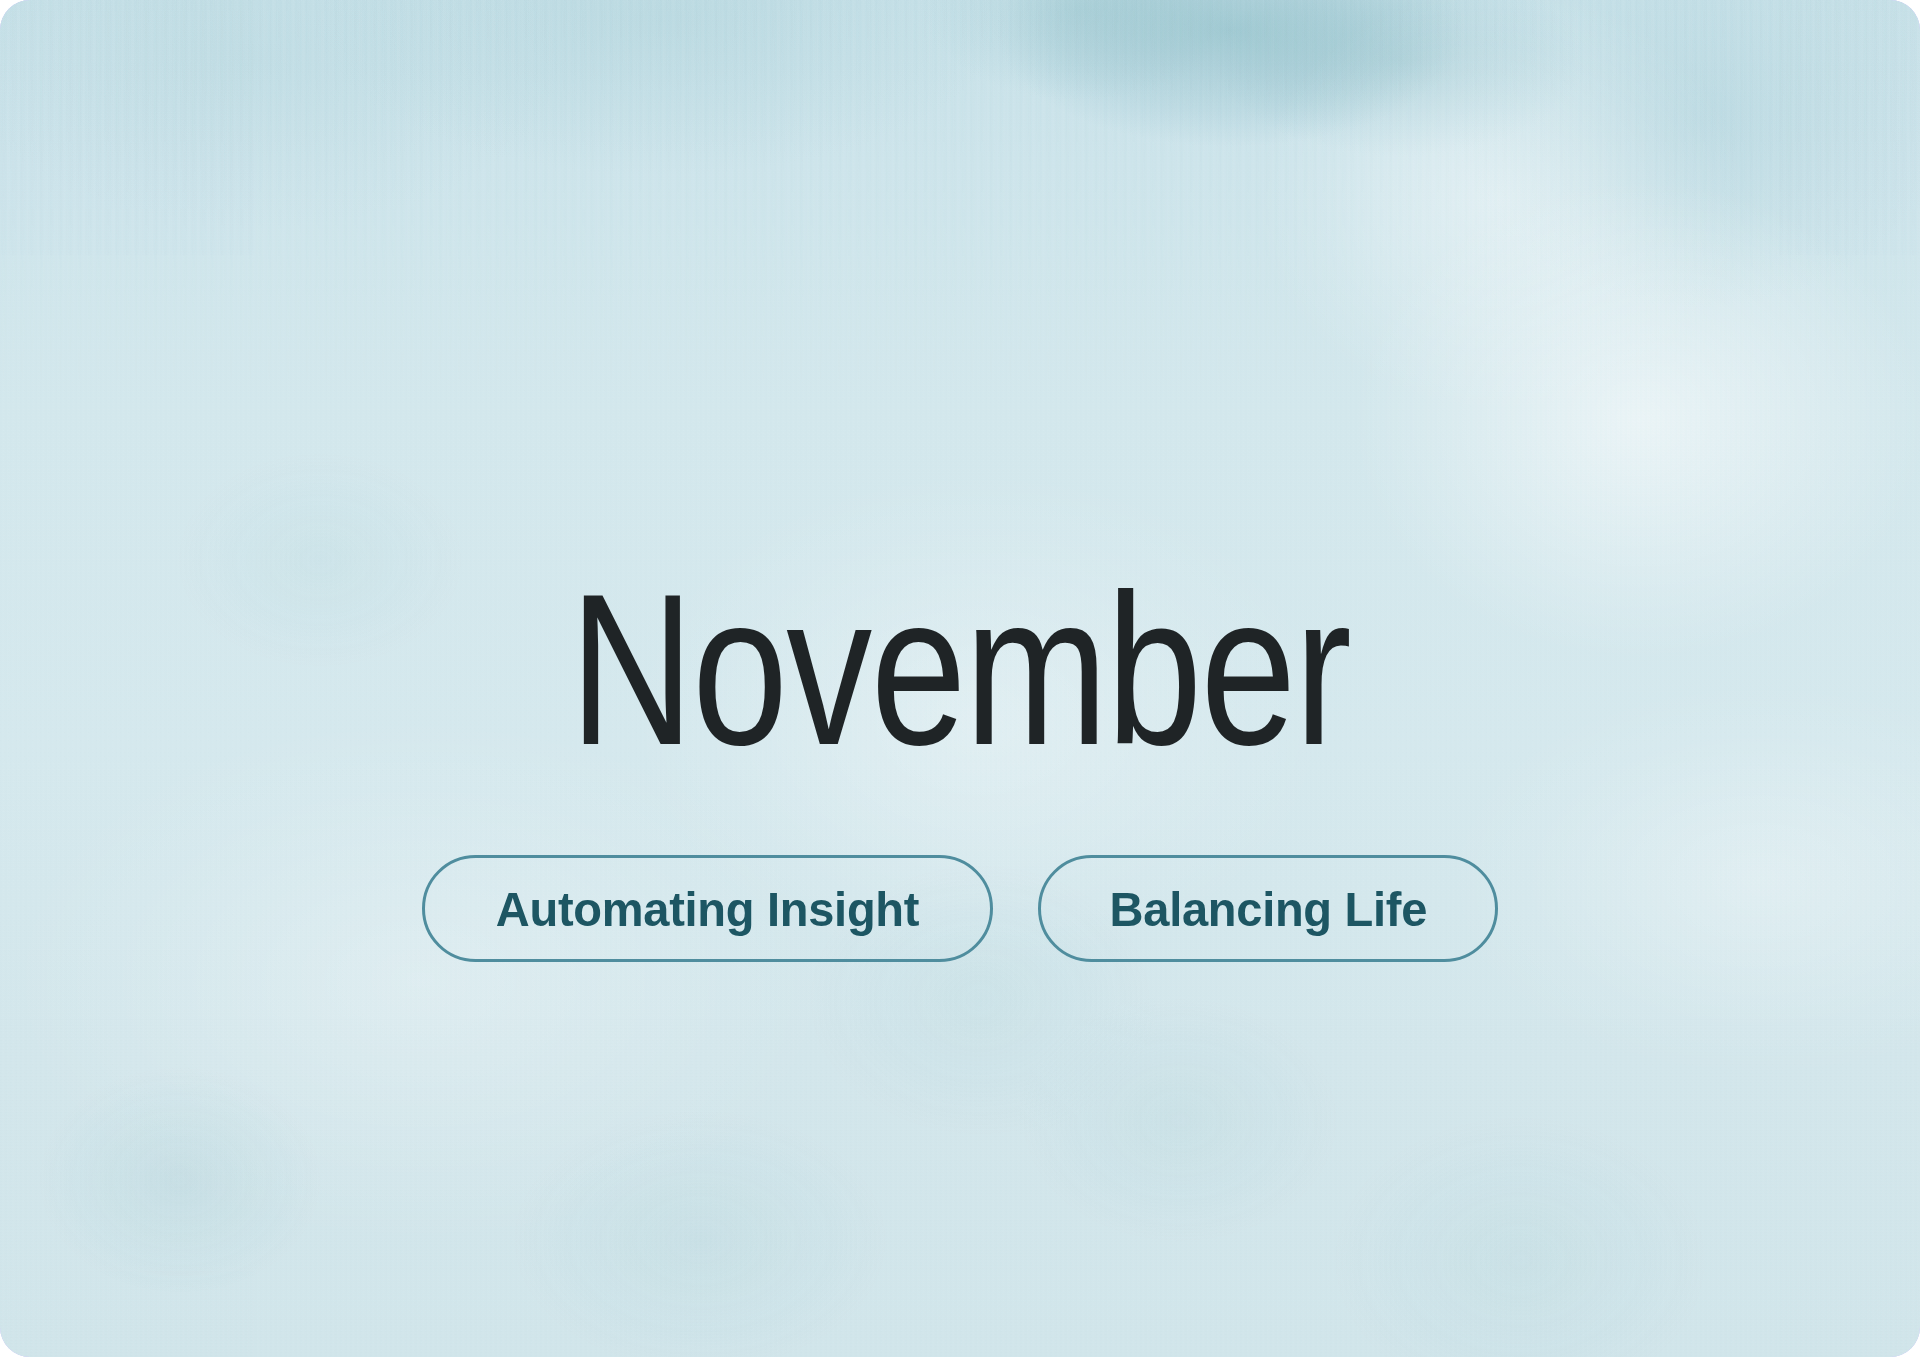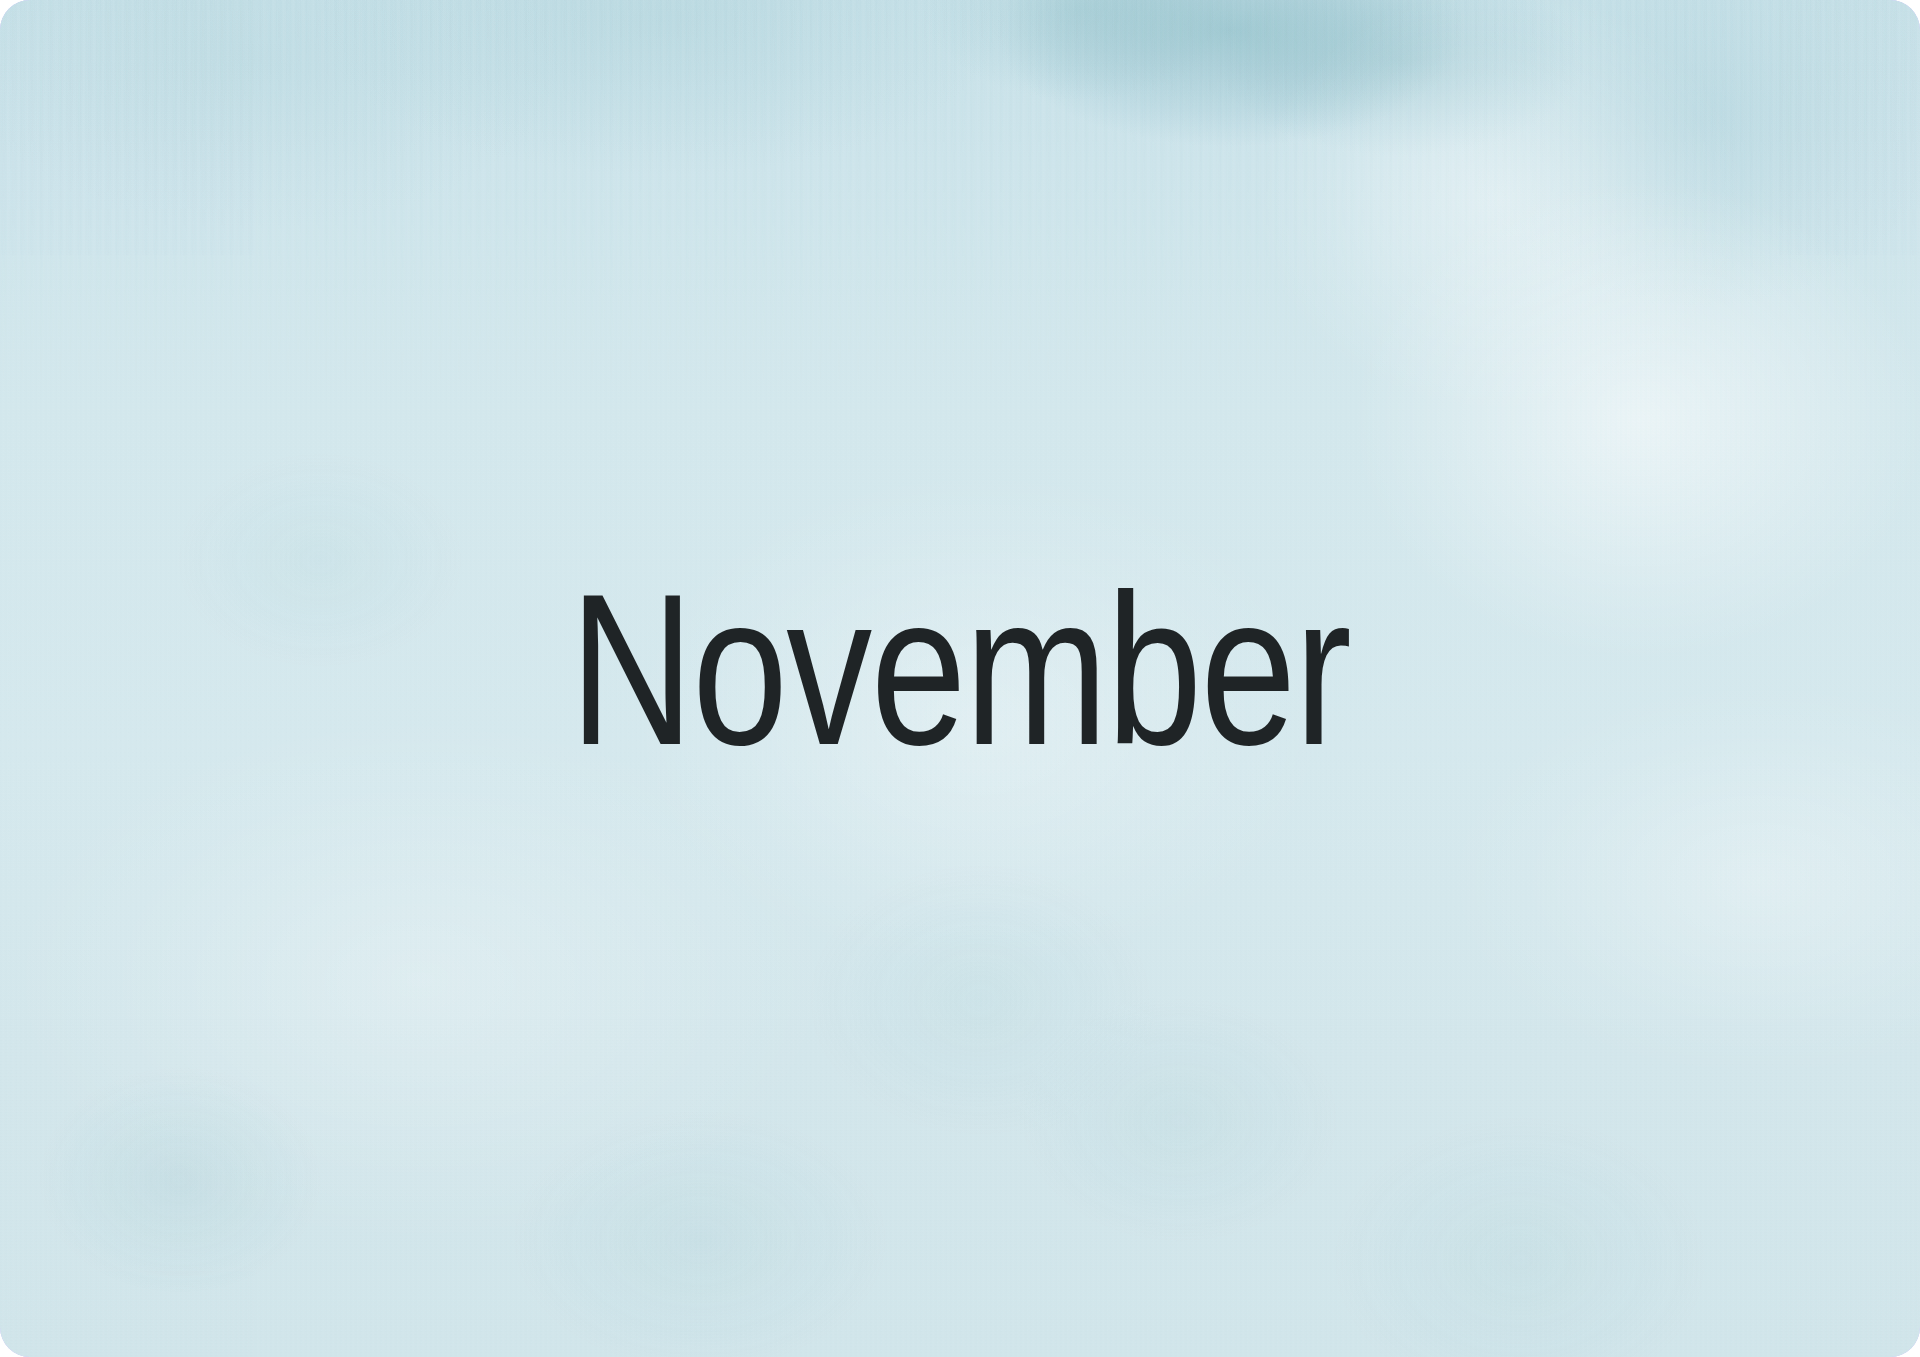--- a/index.html
+++ b/index.html
@@ -176,14 +176,25 @@
   <div class="bg-layer" id="bg-blooms-top"></div>
   <div class="bg-layer" id="bg-drips"></div>
   <div class="bg-layer" id="bg-highlights"></div>
   <div class="bg-layer" id="bg-mottle"></div>
   <div class="bg-layer" id="bg-grain"></div>
 
   <div id="content">
 
     <h1 id="page-title">November</h1>
 
+    <div id="tag-row">
+
+      <div class="tag-pill">
+        <span class="tag-label">Automating Insight</span>
+      </div>
+
+      <div class="tag-pill">
+        <span class="tag-label">Balancing Life</span>
+      </div>
+
+    </div>
   </div>
 </div>
 
 </body></html>

